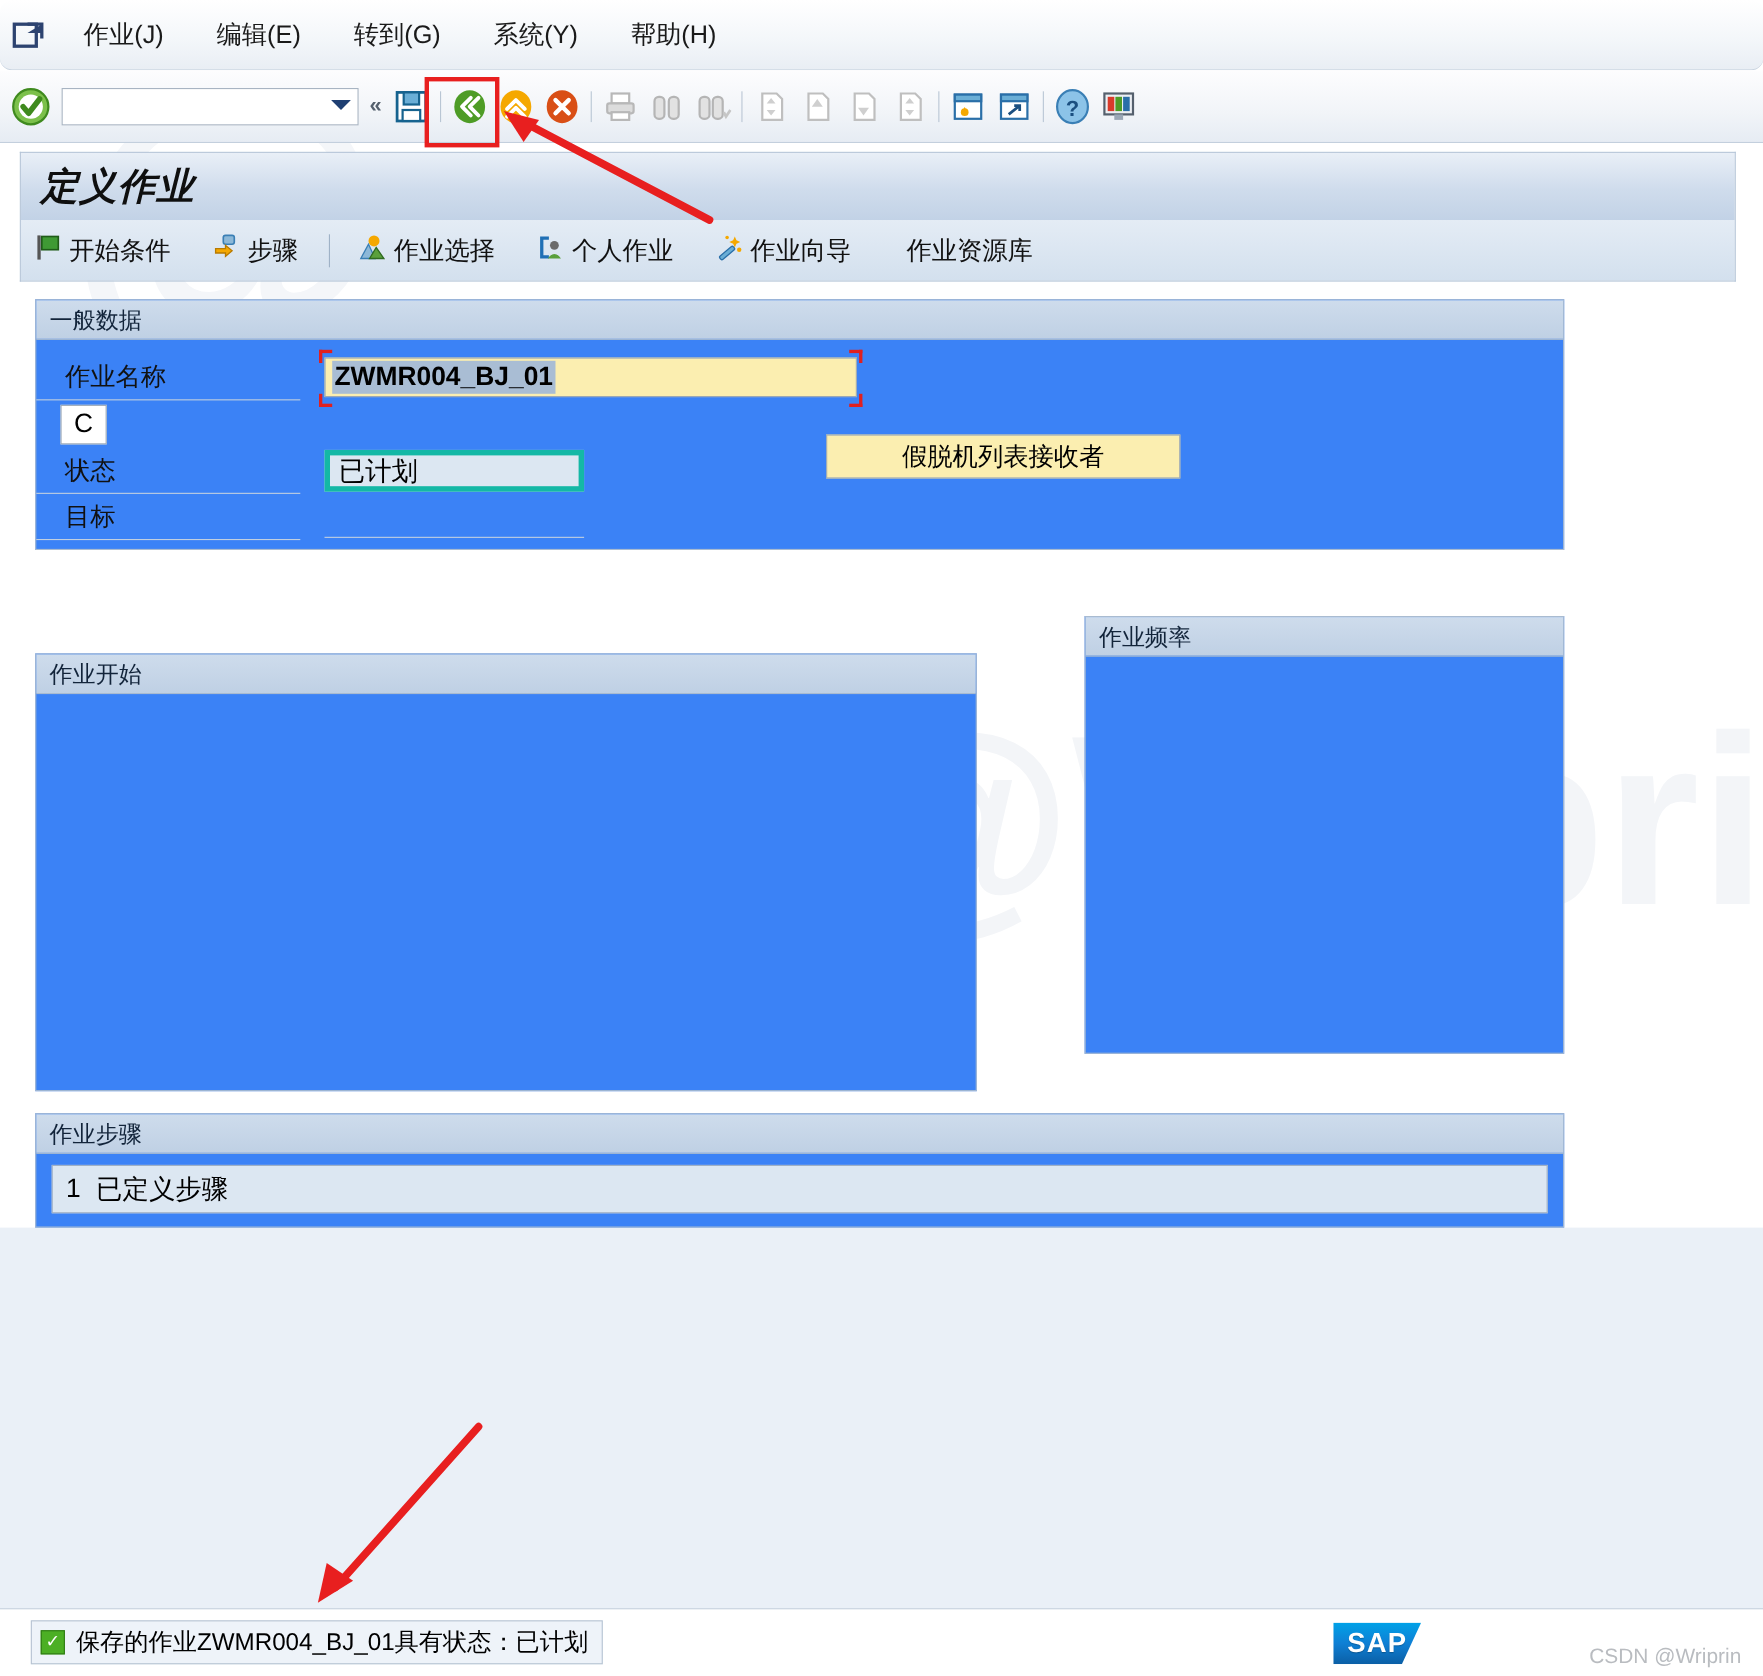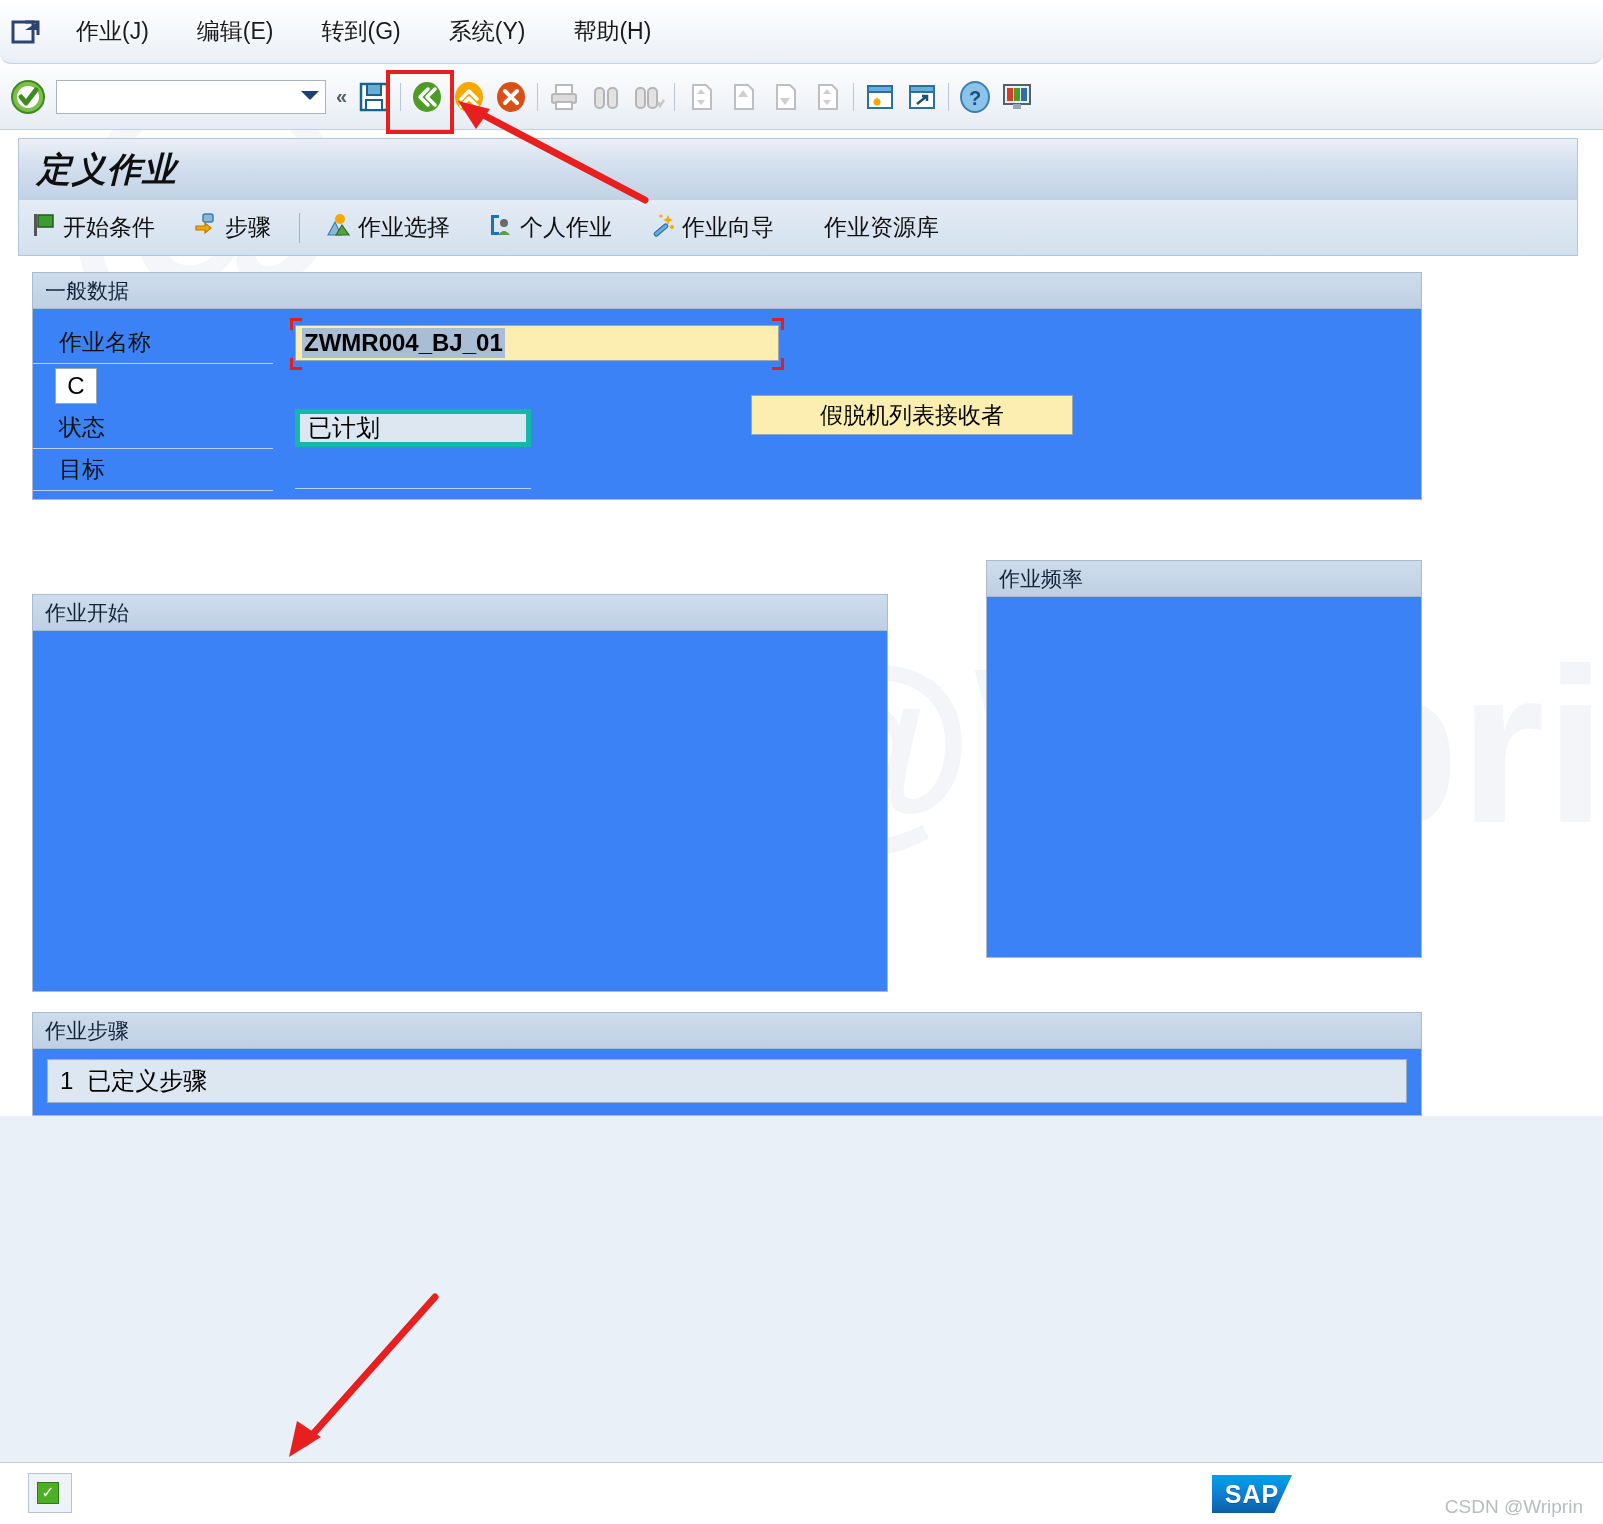--- a/index.html
+++ b/index.html
@@ -471,20 +471,21 @@
       <span>已定义步骤</span>
     </div>
   </div>
 </div>
 
 <div style="position:absolute; left:0; top:1116px; width:1603px; height:346px; background:#eaf0f7; z-index:1;"></div>
 
 <div class="statuswrap">
   <div class="statusmsg">
     <span class="chk-green">✓</span>
+    <span>保存的作业ZWMR004_BJ_01具有状态：已计划</span>
   </div>
   <div class="sap-logo">SAP</div>
   <div class="csdn">CSDN @Wriprin</div>
 </div>
 
 <div class="redrect" style="left:386px; top:70px; width:68px; height:64px;"></div>
 
 <svg class="annot" style="left:440px; top:95px;" width="220" height="115" viewBox="0 0 220 115">
   <line x1="205" y1="105" x2="32" y2="14" stroke="#e81f1f" stroke-width="7" stroke-linecap="round"></line>
   <path d="M18 6 L50 14 L36 34 Z" fill="#e81f1f"></path>

